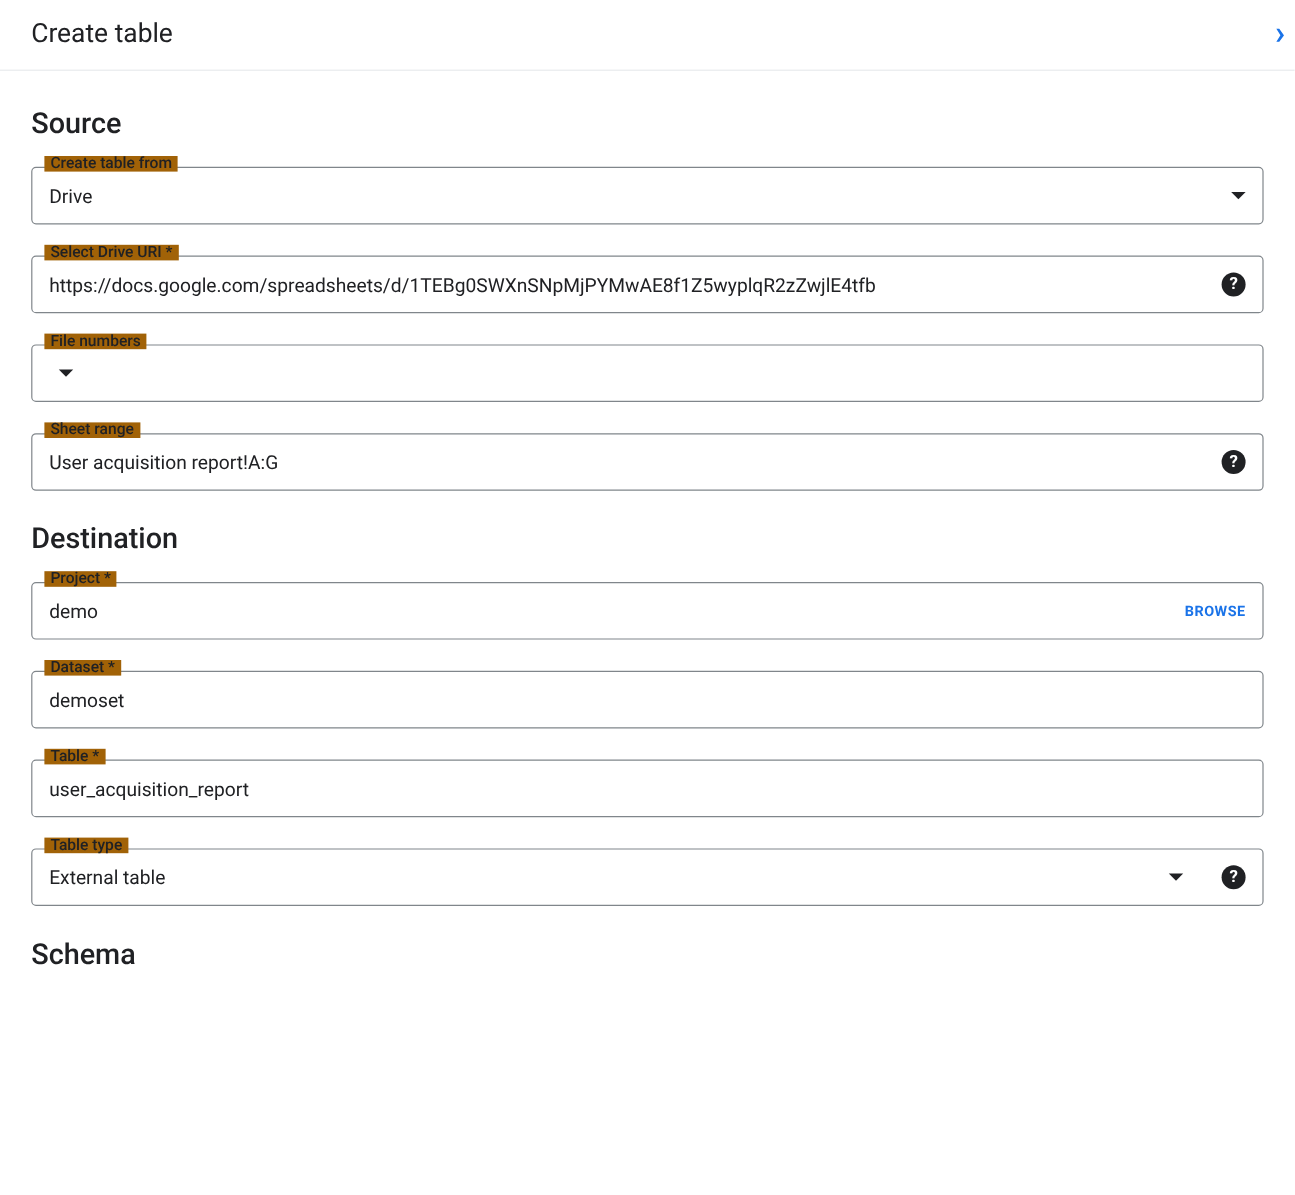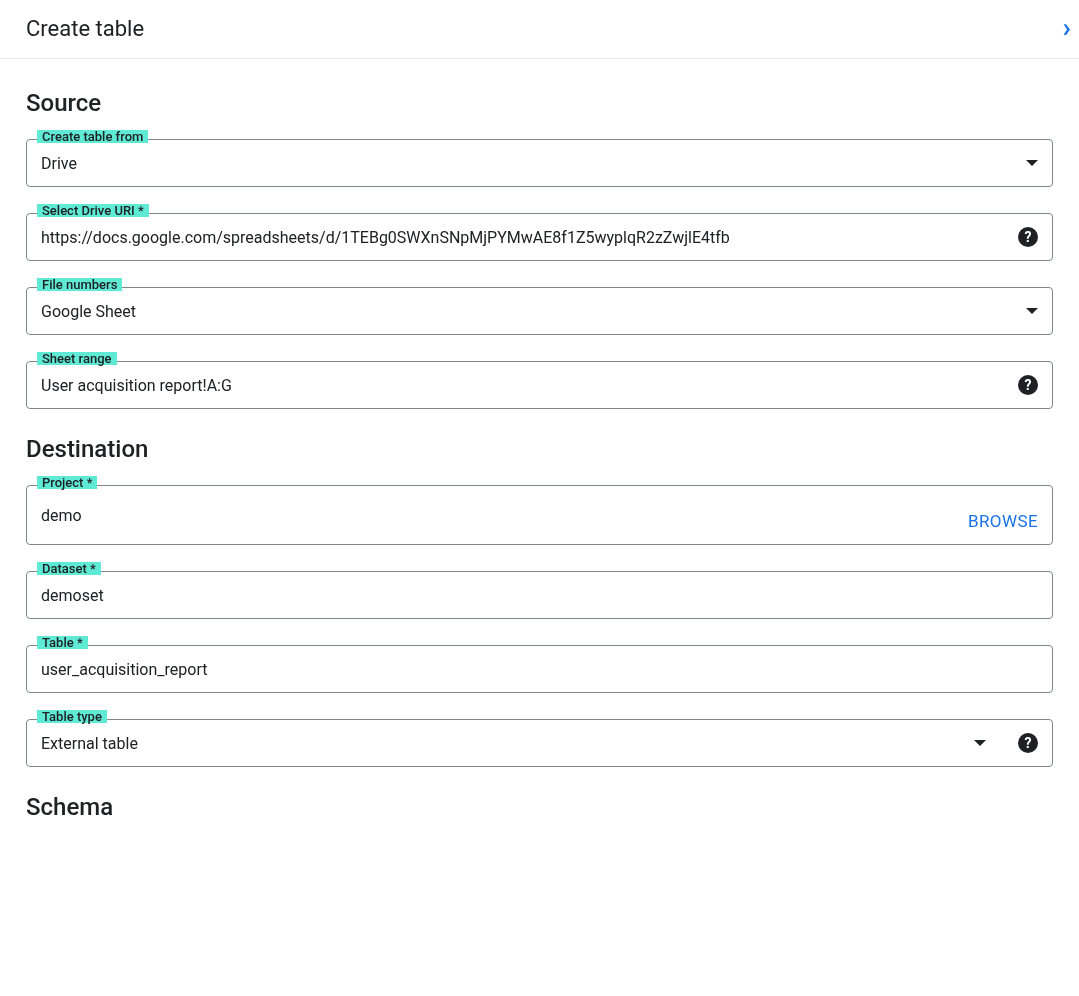--- a/index.html
+++ b/index.html
@@ -54,21 +54,21 @@
     border-radius: 4px;
     padding: 13px 14px 13px 14px;
     display: flex;
     align-items: center;
     min-height: 48px;
   }
   .field-label {
     position: absolute;
     top: -10px;
     left: 10px;
-    background: #5eead4;
+    background: #a16207;
     padding: 0 5px;
     font-size: 13px;
     color: #202124;
     font-weight: 500;
     line-height: 1;
   }
   .field-value {
     flex: 1;
     font-size: 16px;
     color: #202124;
@@ -97,26 +97,25 @@
     align-items: center;
     justify-content: center;
     font-size: 14px;
     font-weight: 700;
     margin-left: 10px;
     flex-shrink: 0;
     cursor: pointer;
   }
   .browse-link {
     color: #1a73e8;
-    font-size: 17px;
-    font-weight: 400;
+    font-size: 12px;
+    font-weight: 700;
     letter-spacing: 0.4px;
     cursor: pointer;
     margin-left: 10px;
-    margin-top: 12px;
   }
   .helper-text {
     font-size: 13px;
     color: #5f6368;
     margin-top: -18px;
     margin-bottom: 22px;
     padding-left: 14px;
   }
   .checkbox-row {
     display: flex;
@@ -172,21 +171,20 @@
     <div class="field-outline">
       <span class="field-label">Select Drive URI *</span>
       <input class="field-value" value="https://docs.google.com/spreadsheets/d/1TEBg0SWXnSNpMjPYMwAE8f1Z5wyplqR2zZwjlE4tfb" style="">
       <span class="icon-help">?</span>
     </div>
   </div>
 
   <div class="field-wrap">
     <div class="field-outline">
       <span class="field-label">File numbers</span>
-      <span class="field-value">Google Sheet</span>
       <span class="icon-dropdown"></span>
     </div>
   </div>
 
   <div class="field-wrap">
     <div class="field-outline">
       <span class="field-label">Sheet range</span>
       <input class="field-value" value="User acquisition report!A:G" style="">
       <span class="icon-help">?</span>
     </div>

